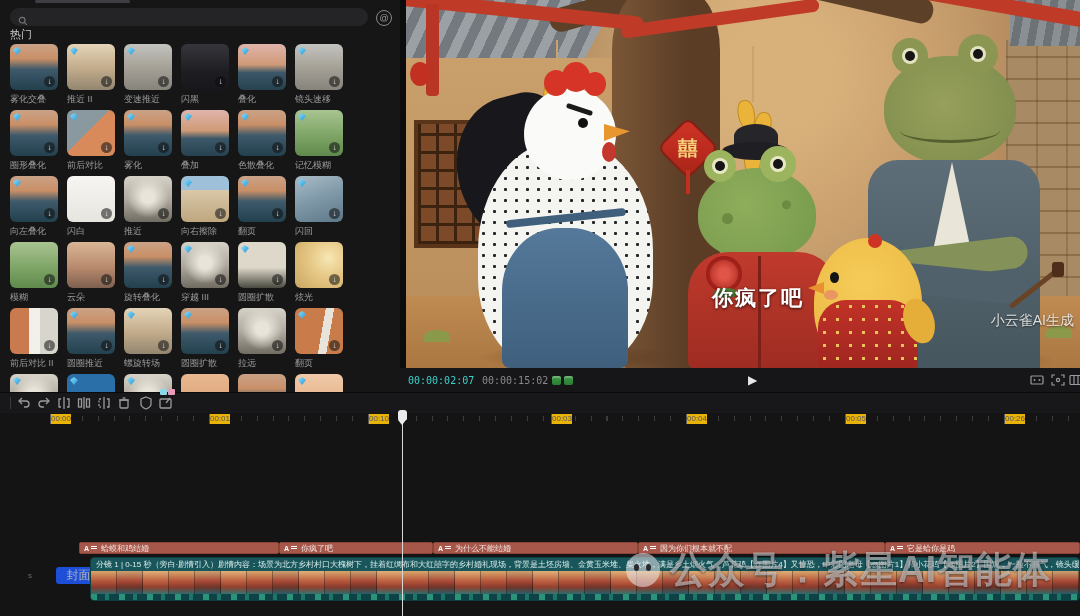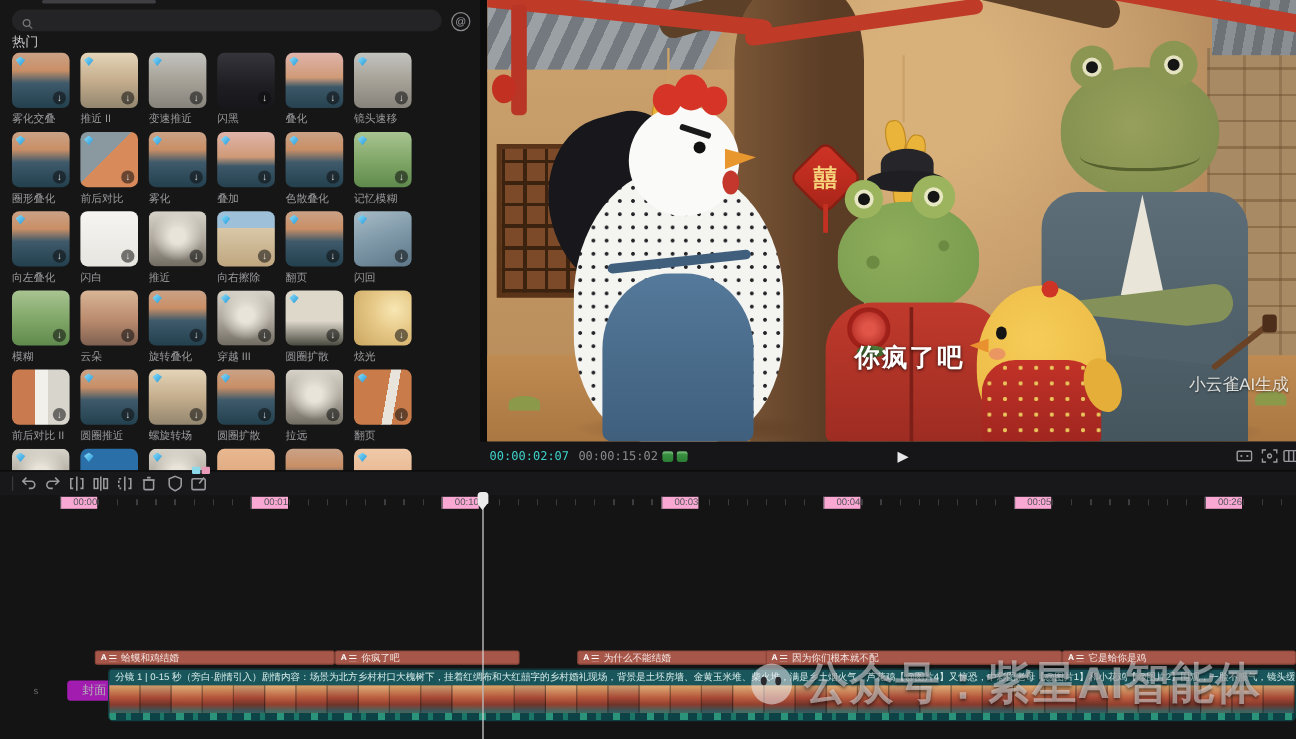--- a/index.html
+++ b/index.html
@@ -123,30 +123,30 @@
   
   #bottom{position:absolute;left:0;top:392px;width:1080px;height:224px;background:#141414;border-top:1px solid #0a0a0a;}
   #tl-toolbar{position:absolute;left:0;top:0;width:1080px;height:20px;background:#18181a;}
   .tb-sep{position:absolute;left:10px;top:4px;width:1px;height:12px;background:#3a3a3e;}
   .tb-ic{position:absolute;top:2px;width:16px;height:16px;color:#9a9a9f;}
   .tb-ic svg{display:block;}
   .tb-badge{position:absolute;left:160px;top:-4px;display:flex;gap:1px;}
   .tb-badge i{width:7px;height:6px;border-radius:1px;display:block;}
   #ruler{position:absolute;left:0;top:20px;width:1080px;height:13px;background:#141414;}
   #ruler-ticks{position:absolute;left:50px;top:3px;width:1030px;height:5px;background:repeating-linear-gradient(90deg,#3c3c40 0 1px,rgba(0,0,0,0) 1px 15.9px);}
-  .r-lab{position:absolute;top:1px;color:#56565a;font-size:8px;border-left:1px solid #56565a;padding-left:10px;height:10px;line-height:10px;background:#f9a8d4;}
+  .r-lab{position:absolute;top:1px;color:#56565a;font-size:8px;border-left:1px solid #56565a;padding-left:0;height:10px;line-height:10px;background:#eab308;}
   #playhead-line{position:absolute;left:402px;top:22px;width:1px;height:202px;background:#d8d8d8;z-index:6;}
   #playhead-pin{position:absolute;left:398px;top:17px;width:9px;height:10px;background:#ececec;border-radius:3px 3px 1px 1px;z-index:7;}
   #playhead-pin:after{content:"";position:absolute;left:0;top:10px;border-left:4.5px solid rgba(0,0,0,0);border-right:4.5px solid rgba(0,0,0,0);border-top:5px solid #ececec;}
   .text-clip{position:absolute;top:149px;height:12px;background:#a7574a;border:1px solid #8a4538;border-radius:2px;box-sizing:border-box;display:flex;align-items:center;overflow:hidden;}
   .tc-a{color:#fff;font-size:7px;font-weight:bold;margin:0 2px 0 4px;}
   .tc-lines{width:6px;height:5px;background:repeating-linear-gradient(180deg,#fff 0 1px,rgba(0,0,0,0) 1px 2.5px);margin-right:4px;flex:0 0 auto;}
   .tc-t{color:#f2e4e0;font-size:8px;white-space:nowrap;}
   .track-s{position:absolute;left:28px;top:178px;color:#6a6a6e;font-size:8px;}
-  #cover-btn{position:absolute;left:56px;top:174px;width:45px;height:17px;background:#a21caf;border-radius:3px;color:#b4b4b8;font-size:10px;text-align:center;line-height:17px;}
+  #cover-btn{position:absolute;left:56px;top:174px;width:45px;height:17px;background:#1d4ed8;border-radius:3px;color:#b4b4b8;font-size:12px;text-align:center;line-height:17px;}
   #video-clip{position:absolute;left:90px;top:164px;width:990px;height:44px;border-radius:4px;overflow:hidden;border:1px solid #0f3e42;box-sizing:border-box;}
   #clip-label{height:13px;background:#19565c;color:#d8ecea;font-size:8px;line-height:13px;padding-left:5px;white-space:nowrap;overflow:hidden;}
   #filmstrip{height:23px;display:flex;}
   .frame{width:26px;height:23px;flex:0 0 auto;border-right:1px solid rgba(0,0,0,.35);box-sizing:border-box;}
   .f0{background:linear-gradient(180deg,#d8a66a 0%,#b4543a 45%,#8a3a2e 70%,#2e6b6b 100%);}
   .f1{background:linear-gradient(180deg,#caa070 0%,#a84836 45%,#703428 70%,#27606a 100%);}
   .f2{background:linear-gradient(180deg,#e0b078 0%,#bc5f40 45%,#93402f 70%,#357470 100%);}
   #wavestrip{height:8px;background:#0d4347;background-image:repeating-linear-gradient(90deg,rgba(60,190,150,.65) 0 6px,rgba(0,0,0,0) 6px 14px,rgba(40,160,130,.55) 14px 18px,rgba(0,0,0,0) 18px 28px);}
   #wm-overlay{position:absolute;left:626px;top:152px;display:flex;align-items:center;gap:10px;z-index:8;}
   #wm-icon{width:34px;height:34px;border-radius:50%;background:rgba(235,235,238,.55);position:relative;flex:0 0 auto;}
@@ -599,21 +599,21 @@
         <div class="text-clip" style="left: 79px; width: 200px;">
           <span class="tc-a">A</span>
           <span class="tc-lines"></span>
           <span class="tc-t">蛤蟆和鸡结婚</span>
         </div>
         <div class="text-clip" style="left: 279px; width: 154px;">
           <span class="tc-a">A</span>
           <span class="tc-lines"></span>
           <span class="tc-t">你疯了吧</span>
         </div>
-        <div class="text-clip" style="left: 433px; width: 205px; margin-left: 48px;">
+        <div class="text-clip" style="left: 433px; width: 205px;">
           <span class="tc-a">A</span>
           <span class="tc-lines"></span>
           <span class="tc-t">为什么不能结婚</span>
         </div>
         <div class="text-clip" style="left: 638px; width: 247px;">
           <span class="tc-a">A</span>
           <span class="tc-lines"></span>
           <span class="tc-t">因为你们根本就不配</span>
         </div>
         <div class="text-clip" style="left: 885px; width: 195px;">

